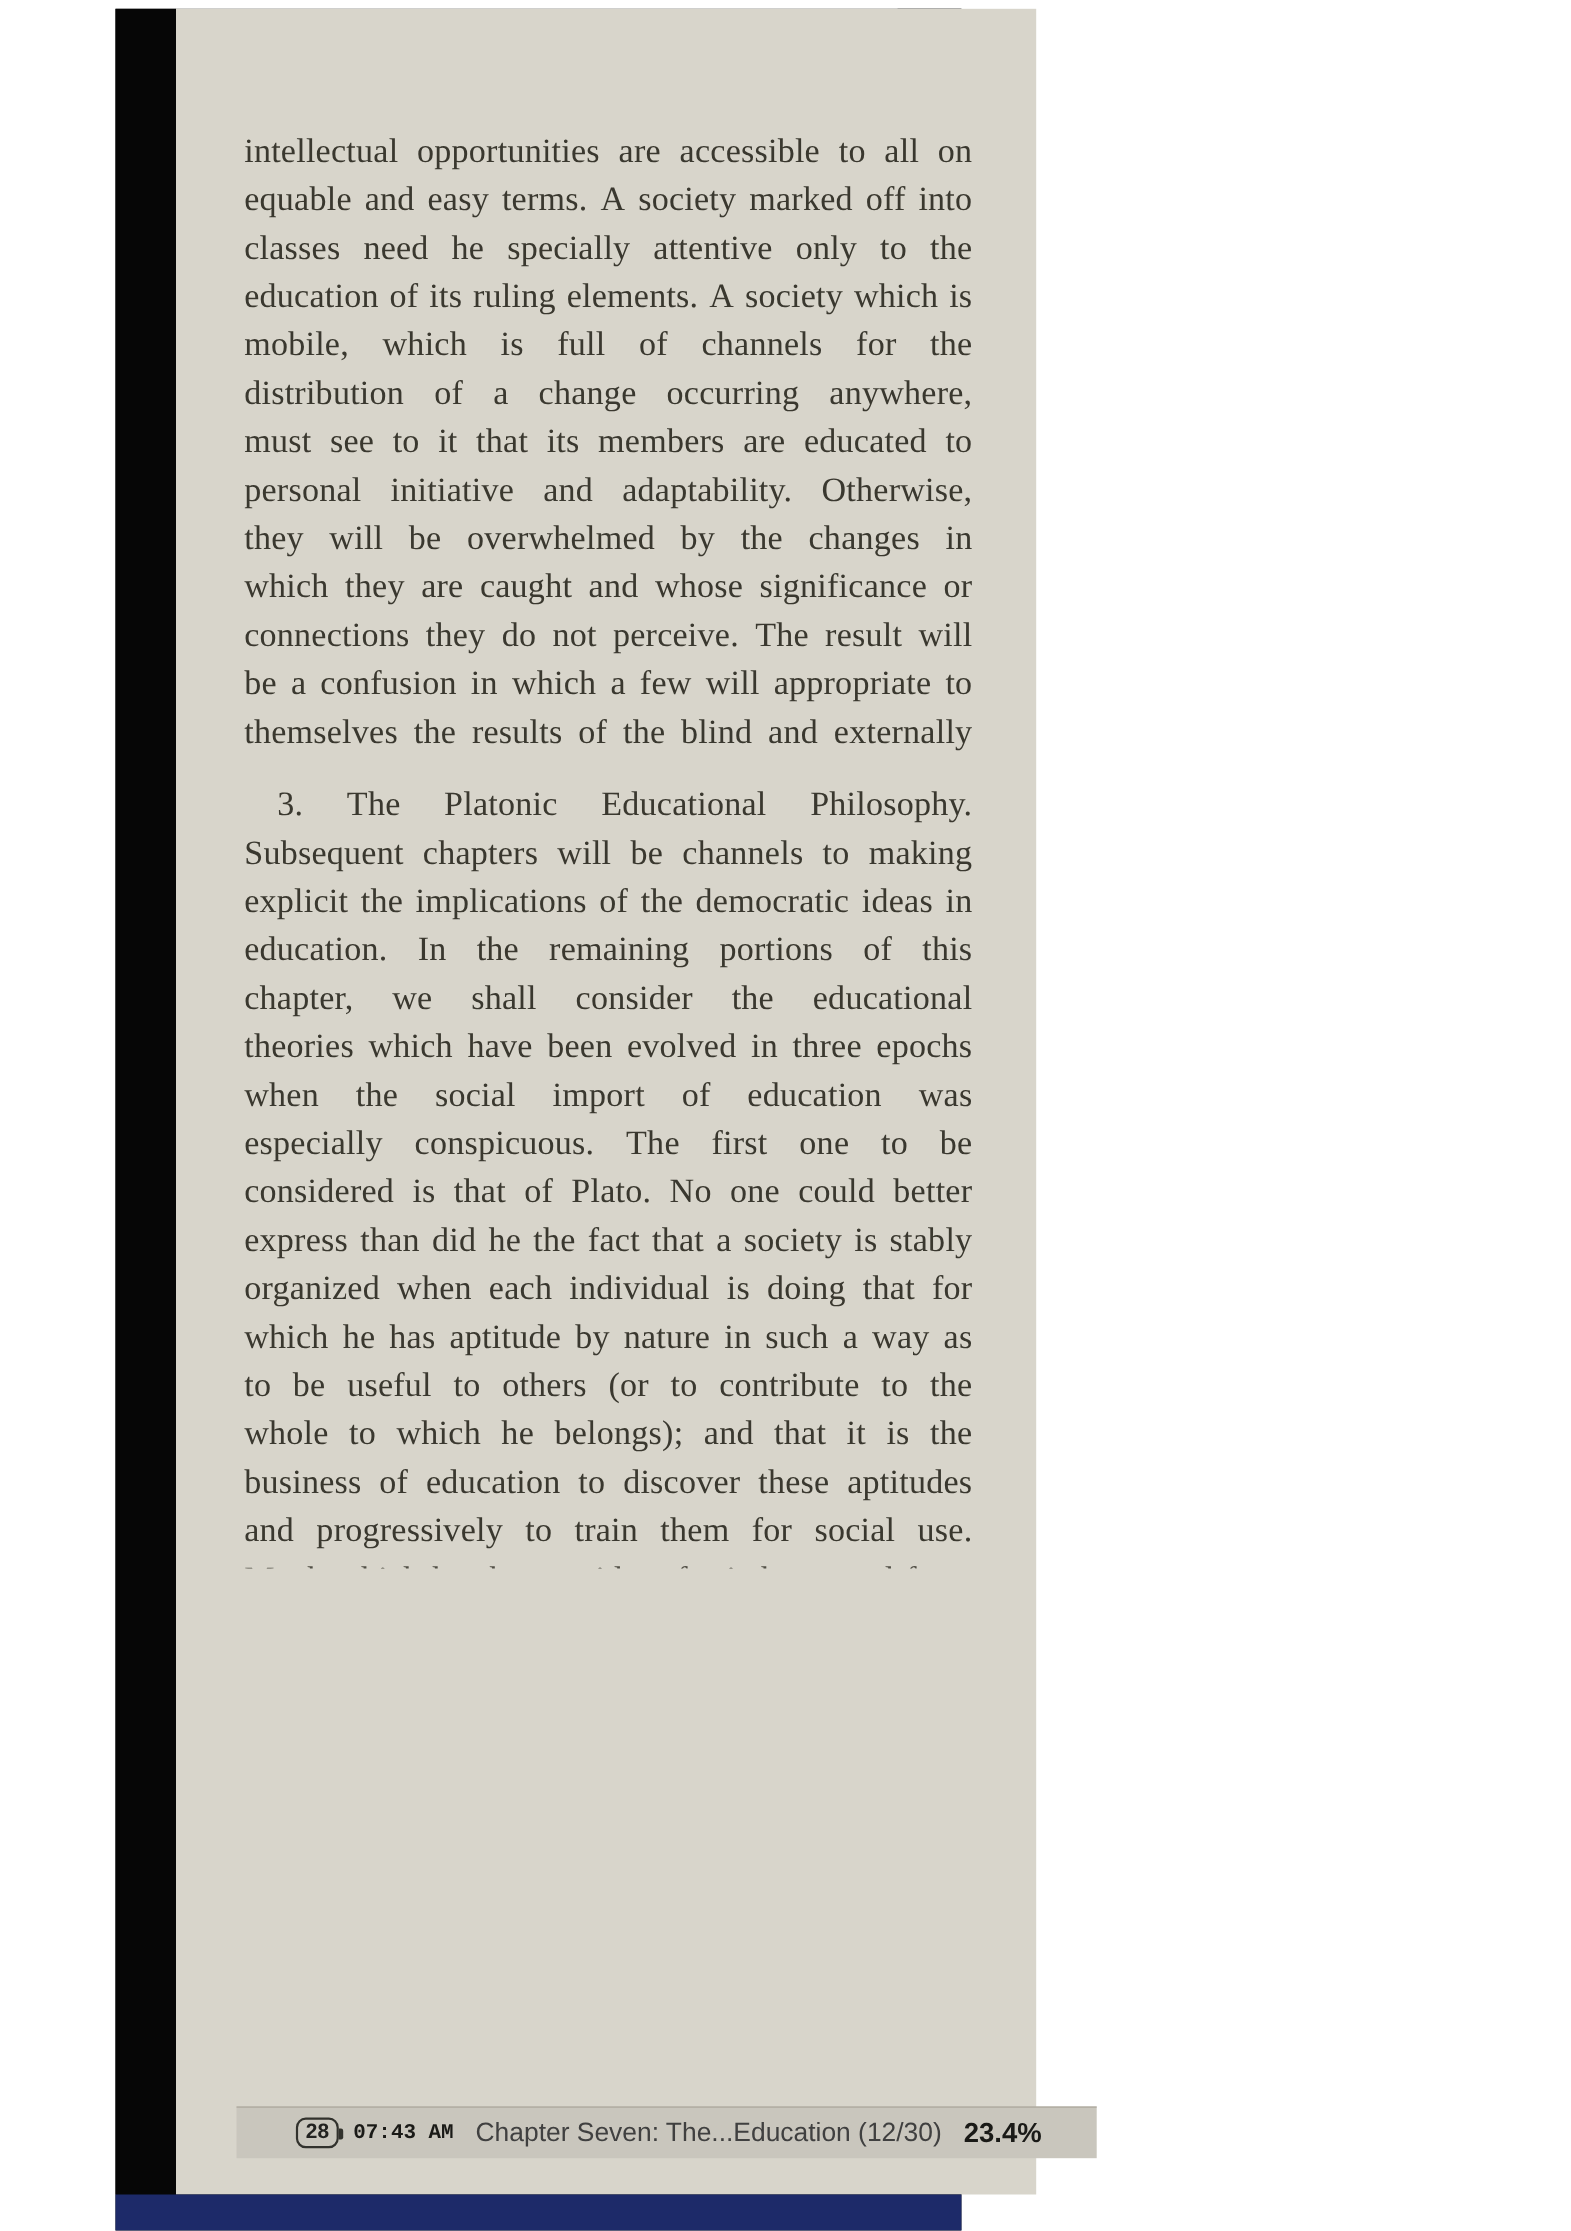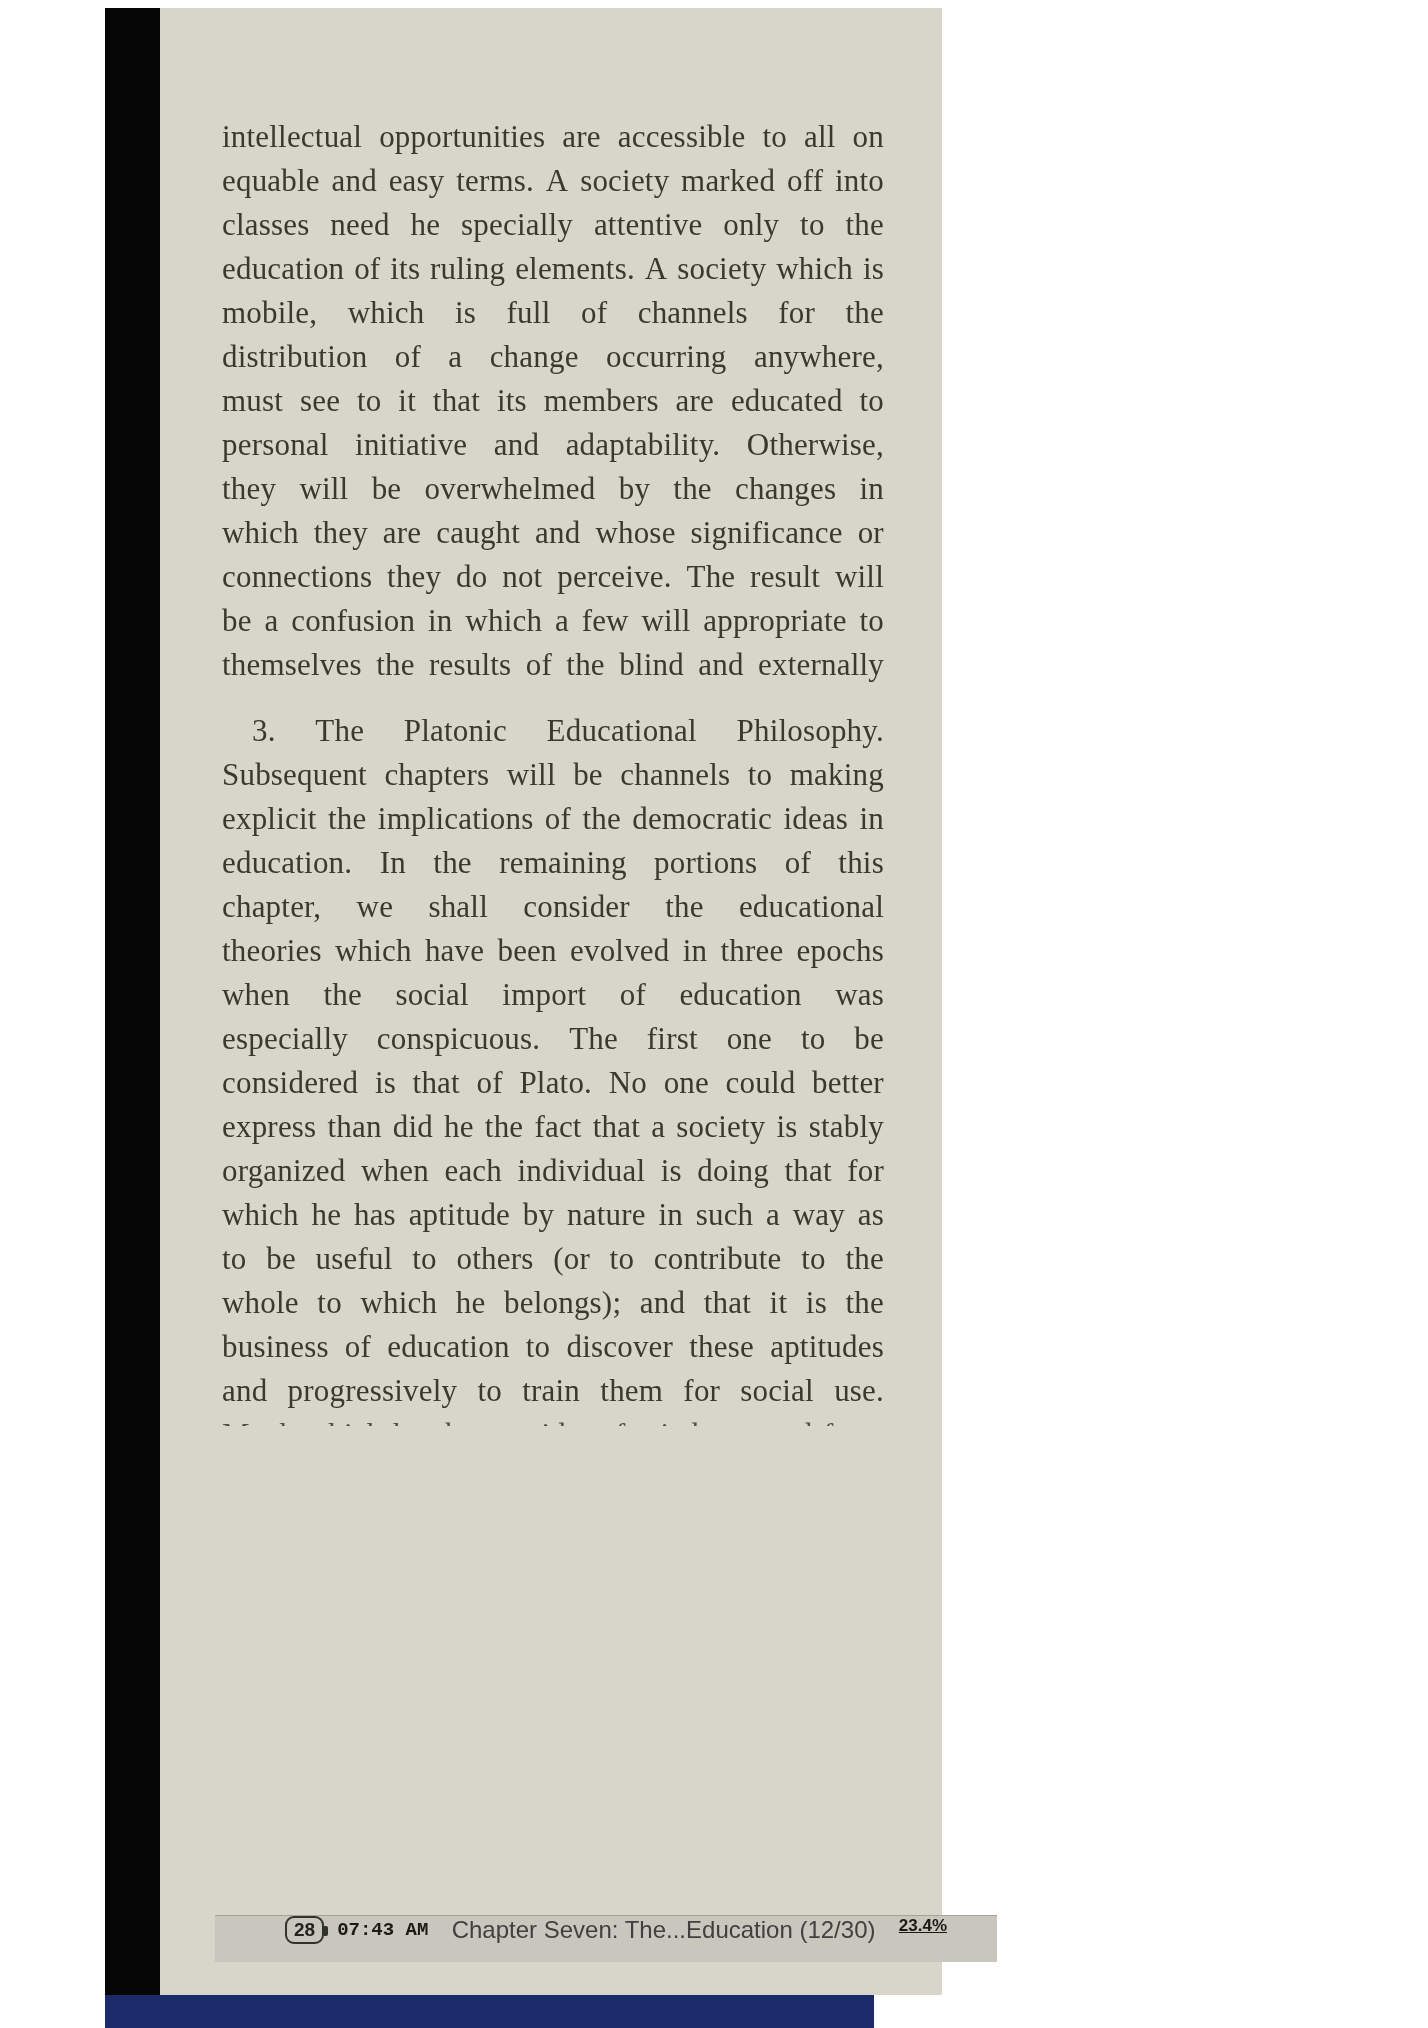--- a/index.html
+++ b/index.html
@@ -29,38 +29,38 @@
     height:44px; line-height:44px; font-size:31px;
     letter-spacing:0.2px; white-space:nowrap; overflow:hidden;
   }
   .tline.just { display:flex; justify-content:space-between; }
   .tline.indent { padding-left:30px; }
   .clip { height:13px; overflow:hidden; opacity:0.85; margin-top:0; }
   .statusbar {
     position:absolute; left:55px; bottom:33px; width:782px; height:47px;
     background:var(--status_bg, #c9c6bd);
     border-top:1px solid #a6a296;
-    display:flex; align-items:flex-start;
-    padding:0 50px 0 70px;
+    display:flex; align-items:center;
+    padding:0 50px 0 54px;
     font-family:"Liberation Sans", sans-serif;
     color:var(--status_text, #1a1a17);
   }
   .sb-left { display:flex; align-items:center; gap:13px; }
   .battery {
     display:inline-block; border:2px solid #32322d; border-radius:9px;
     font-size:19px; font-weight:bold; line-height:24px; height:28px;
     padding:0 7px; position:relative; color:#222220;
   }
   .battery::after {
     content:""; position:absolute; right:-6px; top:8px; width:4px; height:10px;
     background:#32322d; border-radius:0 2px 2px 0;
   }
   .clock { font-size:19px; font-weight:bold;font-family:Liberation Mono, monospace; }
   .chapter { flex:1; text-align:center; font-size:24px; color:#404040; padding:0 10px; }
-  .progress { font-size:17px; font-weight:bold;text-decoration:underline; }
+  .progress { font-size:25px; font-weight:bold; }
   .navbar {
     position:absolute; left:0; bottom:0; width:100%; height:33px;
     background:var(--nav_bar, #1d2a69);
   }
 </style>
 </head>
 <body>
 
 <div class="canvas">
   <div class="device">

